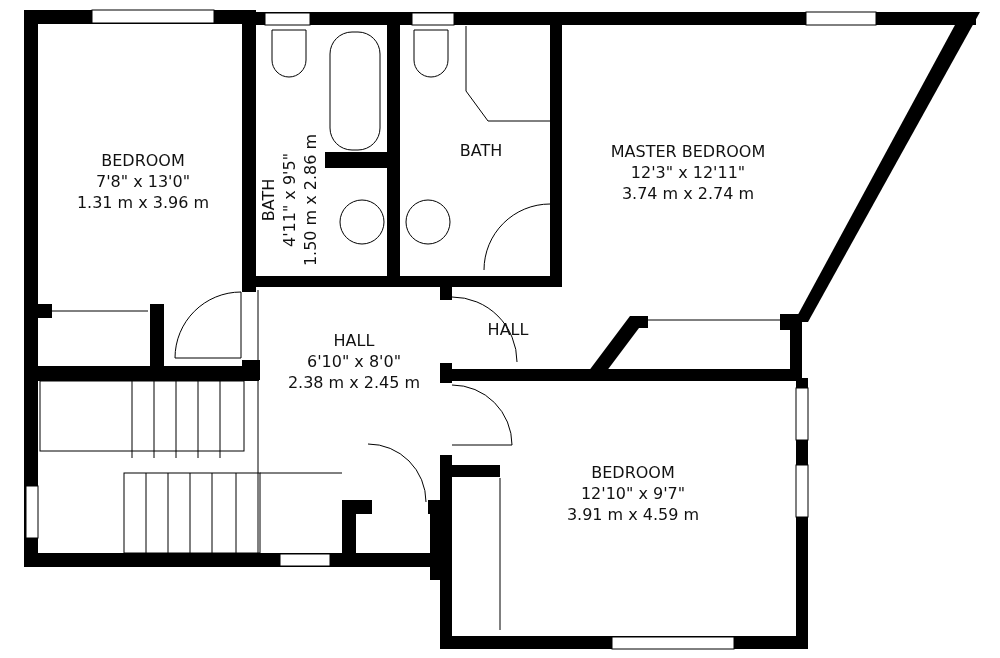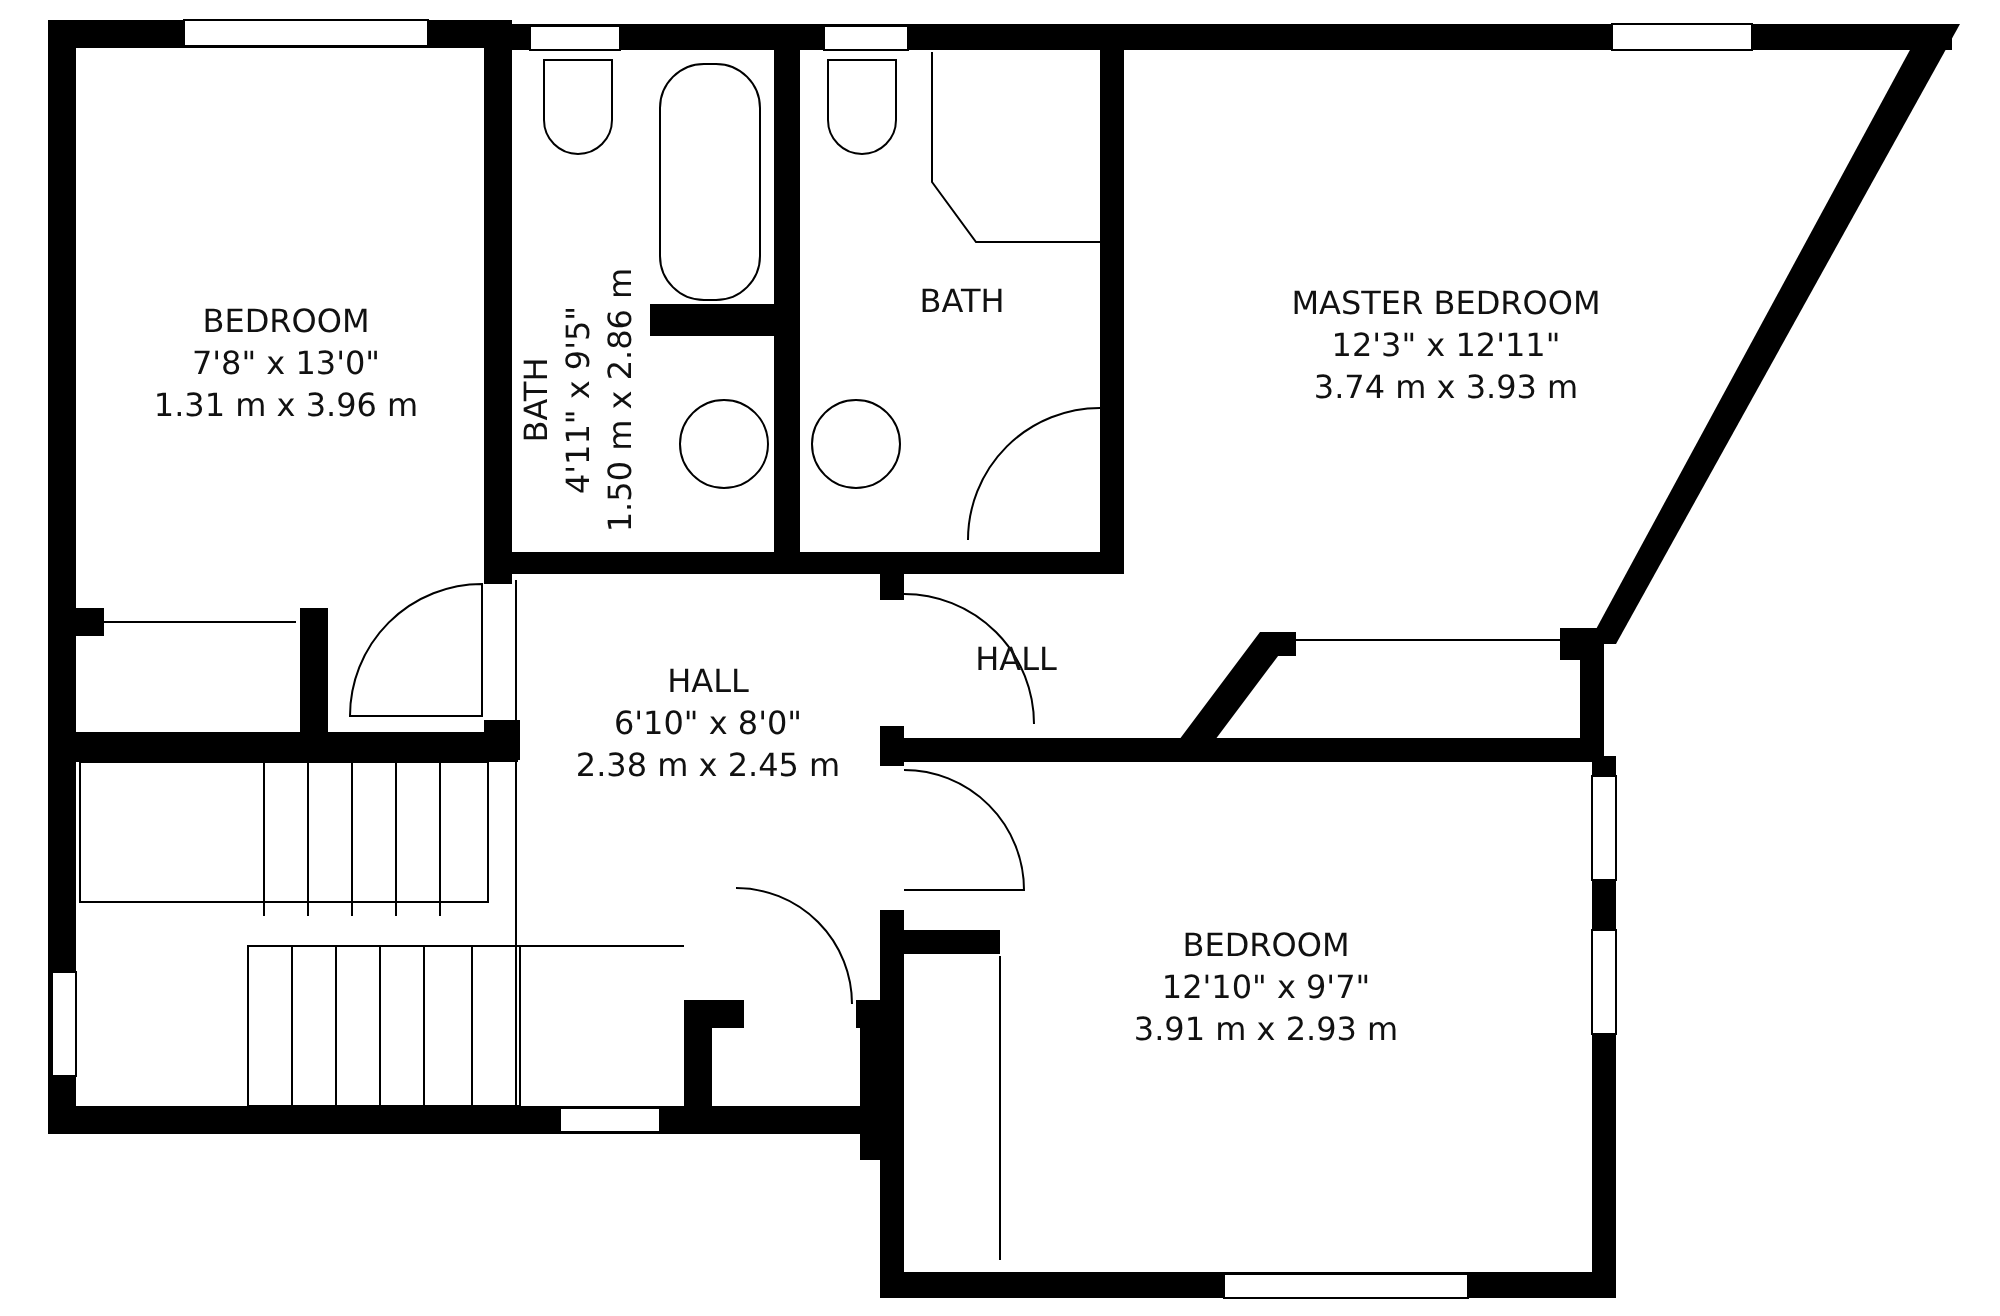--- a/index.html
+++ b/index.html
@@ -129,33 +129,33 @@
 <div class="label rot" style="left:289px; top:200px;">
   <span>BATH</span>
   <span>4'11" x 9'5"</span>
   <span>1.50 m x 2.86 m</span>
 </div>
 
 <div class="label" style="left:481px; top:140px;">
   <span>BATH</span>
 </div>
 
-<div class="label" style="left:723px; top:141px;">
+<div class="label" style="left:688px; top:141px;">
   <span>MASTER BEDROOM</span>
   <span>12'3" x 12'11"</span>
-  <span>3.74 m x 3.93 m</span>
+  <span>3.74 m x 2.74 m</span>
 </div>
 
 <div class="label" style="left:354px; top:330px;">
   <span>HALL</span>
   <span>6'10" x 8'0"</span>
   <span>2.38 m x 2.45 m</span>
 </div>
 
 <div class="label" style="left:508px; top:319px;">
   <span>HALL</span>
 </div>
 
 <div class="label" style="left:633px; top:462px;">
   <span>BEDROOM</span>
   <span>12'10" x 9'7"</span>
-  <span>3.91 m x 2.93 m</span>
+  <span>3.91 m x 4.59 m</span>
 </div>
 
 </body></html>

